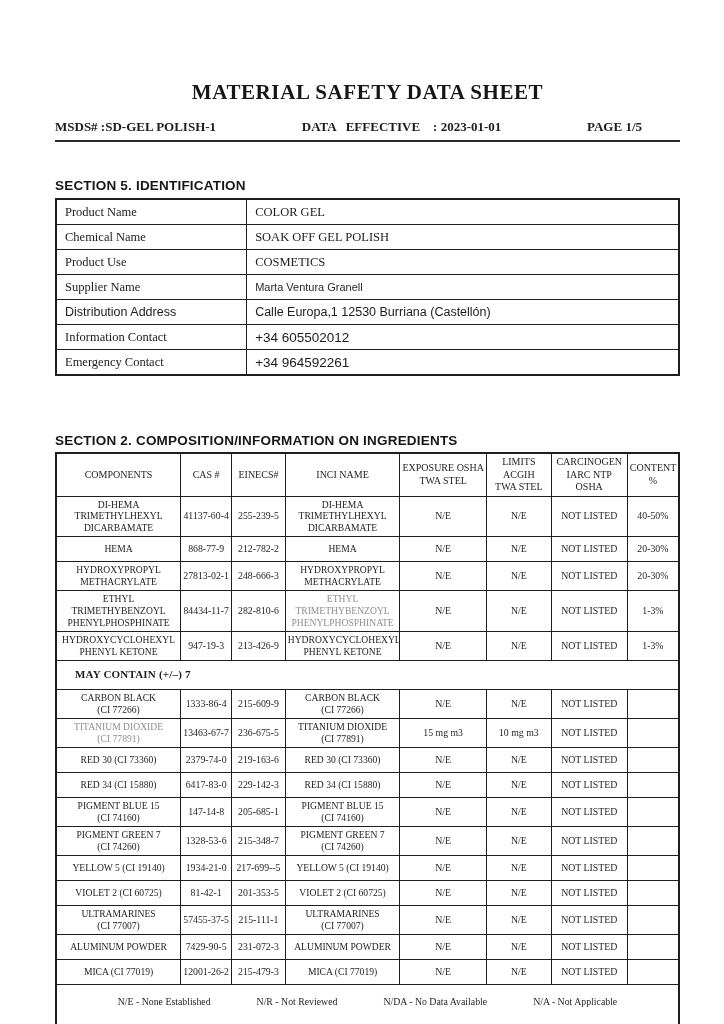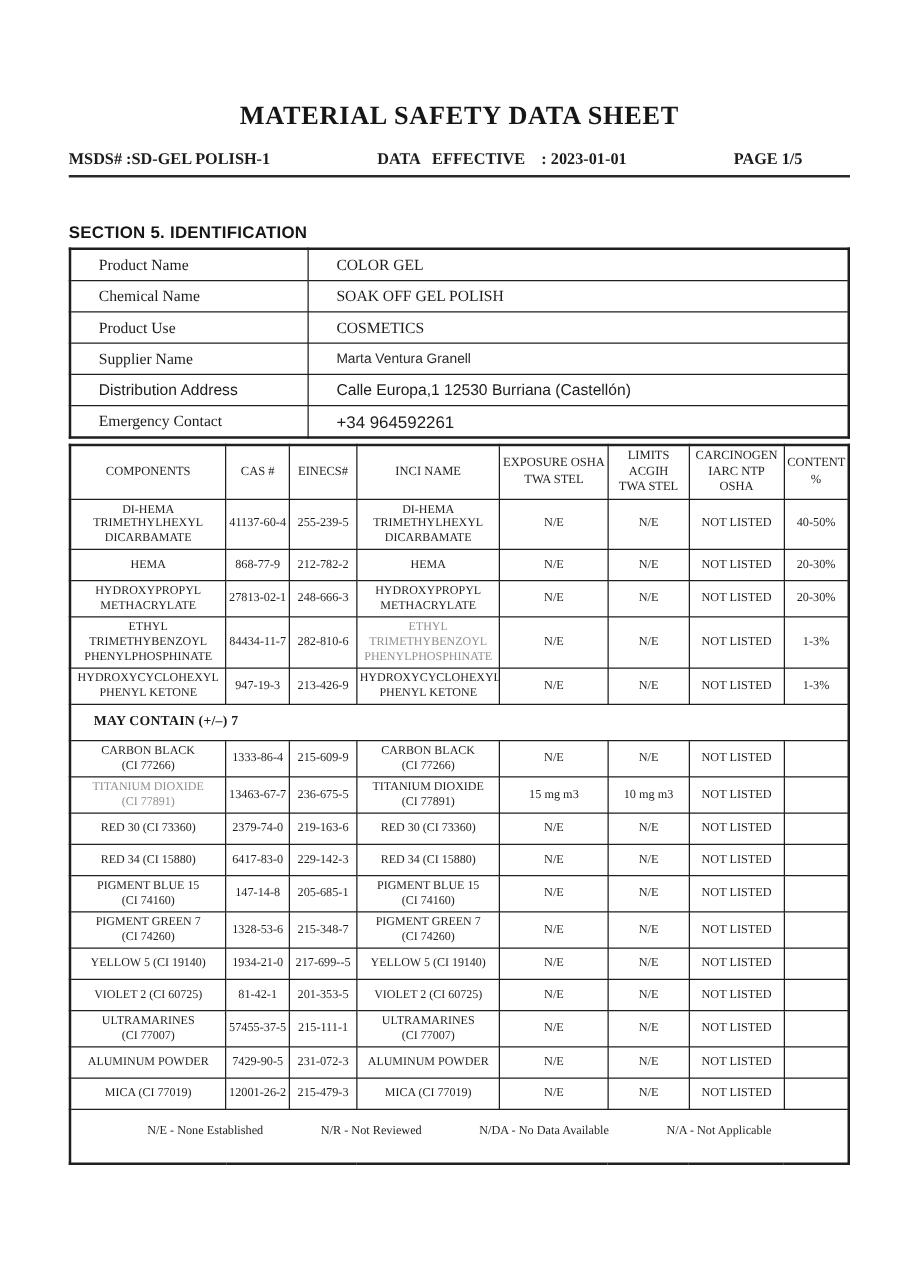--- a/index.html
+++ b/index.html
@@ -52,21 +52,21 @@
   }
   .s1 { margin-top: 36px; }
   .s2 { margin-top: 57px; }
 
   
   table { border-collapse: collapse; width: 100%; }
   .id-table { margin-top: 5px; border: 2px solid #1f1f1f; }
   .id-table td {
     border: 1.4px solid #1f1f1f;
     height: 22px;
-    padding: 1px 22px;
+    padding: 1px 8px;
     font-size: 12.5px;
     color: #1c1c1c;
     vertical-align: middle;
   }
   .id-label { padding-left: 5px; }
   .id-value { padding-left: 9px; }
   .id-table .sans { font-family: "Liberation Sans", sans-serif; }
   .id-table .sm { font-size: 11px; color: #2a2a2a; }
   .id-table .lg { font-size: 13.5px; }
 
@@ -152,29 +152,34 @@
         <tr>
           <td class="id-label">Supplier Name</td>
           <td class="id-value sans sm">Marta Ventura Granell</td>
         </tr>
 
         <tr>
           <td class="id-label sans">Distribution Address</td>
           <td class="id-value sans">Calle Europa,1 12530 Burriana (Castellón)</td>
         </tr>
 
+        <tr>
+          <td class="id-label">Information Contact</td>
+          <td class="id-value sans lg">+34 605502012</td>
+        </tr>
 
         <tr>
           <td class="id-label">Emergency Contact</td>
           <td class="id-value sans lg">+34 964592261</td>
         </tr>
 
     </tbody>
   </table>
 
+  <h2 class="sec-heading s2">SECTION 2. COMPOSITION/INFORMATION ON INGREDIENTS</h2>
 
   <table class="comp-table">
     <colgroup>
       <col style="width:20%">
         <col style="width:8.2%">
         <col style="width:8.6%">
         <col style="width:18.4%">
       <col style="width:13.9%">
         <col style="width:10.4%">
         <col style="width:12.2%">

